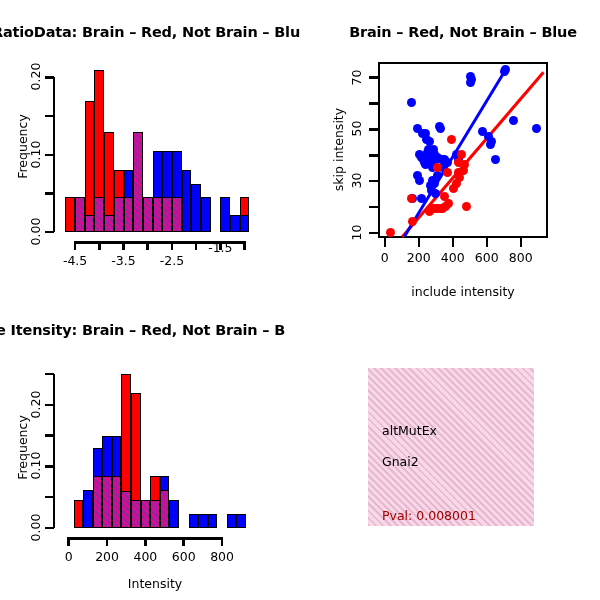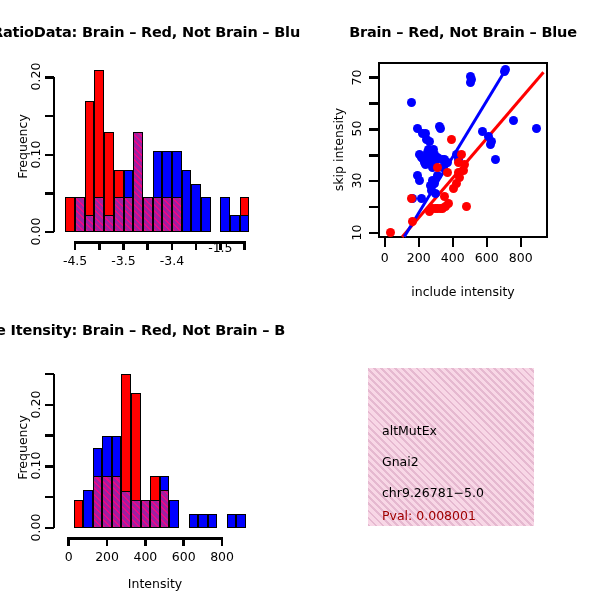--- a/index.html
+++ b/index.html
@@ -91,21 +91,21 @@
     </div>
   <div id="ratio-xaxis">
       <div class="axline" style="left: 75.1053px; top: 241px; width: 169.474px; height: 2.6px;"></div>
       <div class="tick" style="left: 73.8053px; top: 241px; width: 2.6px; height: 9px;"></div>
       <div class="ticklab" style="left: 50.1053px; top: 253px; width: 50px; text-align: center;">-4.5</div>
       <div class="tick" style="left: 98.0158px; top: 241px; width: 2.6px; height: 9px;"></div>
       <div class="tick" style="left: 122.226px; top: 241px; width: 2.6px; height: 9px;"></div>
       <div class="ticklab" style="left: 98.5263px; top: 253px; width: 50px; text-align: center;">-3.5</div>
       <div class="tick" style="left: 146.437px; top: 241px; width: 2.6px; height: 9px;"></div>
       <div class="tick" style="left: 170.647px; top: 241px; width: 2.6px; height: 9px;"></div>
-      <div class="ticklab" style="left: 146.947px; top: 253px; width: 50px; text-align: center;">-3.4</div>
+      <div class="ticklab" style="left: 146.947px; top: 253px; width: 50px; text-align: center;">-2.5</div>
       <div class="tick" style="left: 194.858px; top: 241px; width: 2.6px; height: 9px;"></div>
       <div class="tick" style="left: 219.068px; top: 241px; width: 2.6px; height: 9px;"></div>
       <div class="ticklab" style="left: 195.368px; top: 240px; width: 50px; text-align: center;">-1.5</div>
       <div class="tick" style="left: 243.279px; top: 241px; width: 2.6px; height: 9px;"></div>
     </div>
   <div class="bars" id="ratio-bars" style="left: 63px; top: 62px; width: 184px; height: 170px;">
       <div class="bar red" style="left: 2.42105px; width: 9.68421px; height: 34.7727px;"></div>
       <div class="bar red" style="left: 12.1053px; width: 9.68421px; height: 34.7727px;"></div>
       <div class="bar red" style="left: 21.7895px; width: 9.68421px; height: 131.364px;"></div>
       <div class="bar red" style="left: 31.4737px; width: 9.68421px; height: 162.273px;"></div>
@@ -317,15 +317,14 @@
       <div class="bar purple" style="left: 68.0417px; width: 9.58333px; height: 27.6923px;"></div>
       <div class="bar purple" style="left: 77.625px; width: 9.58333px; height: 27.6923px;"></div>
       <div class="bar purple" style="left: 87.2083px; width: 9.58333px; height: 27.6923px;"></div>
       <div class="bar purple" style="left: 96.7917px; width: 9.58333px; height: 38.1538px;"></div>
     </div>
 </div>
 
 <div id="info-box" style="left: 368px; top: 368px; width: 166px; height: 158px;">
   <div class="info-line" style="left:14px;top:55px;">altMutEx</div>
   <div class="info-line" style="left:14px;top:86px;text-align:right;">Gnai2</div>
-  <div class="info-line" style="left:14px;top:117px;">chr9.26781−5.0</div>
   <div class="info-line pval" style="left:14px;top:140px;">Pval: 0.008001</div>
 </div>
 
 </body></html>

